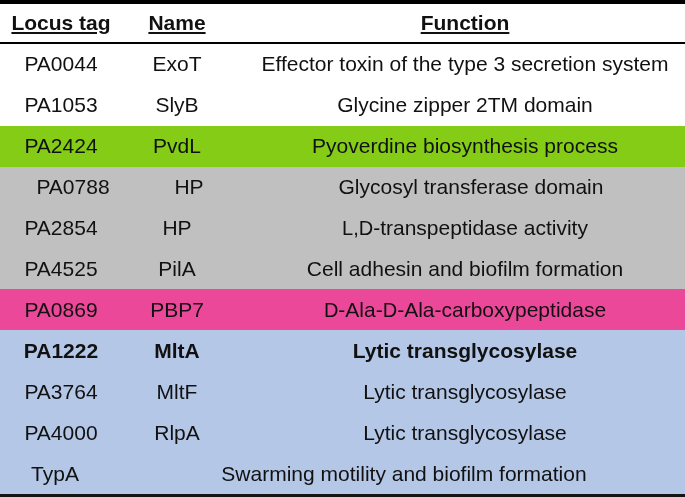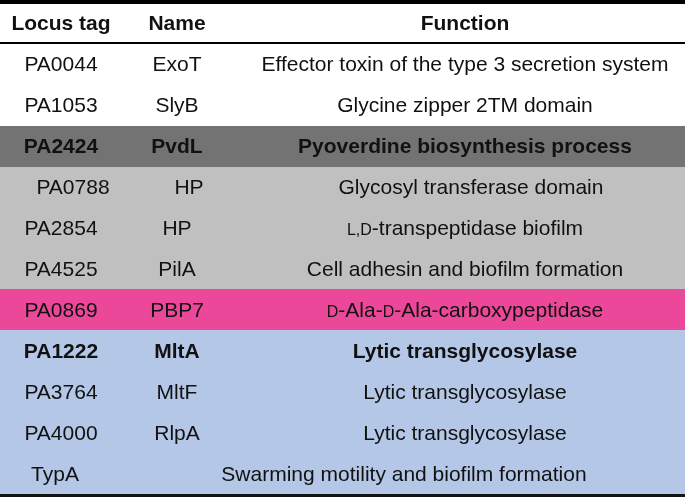--- a/index.html
+++ b/index.html
@@ -22,20 +22,21 @@
   }
   .header-row {
     height: 40px;
     box-sizing: border-box;
     border-bottom: 2px solid #000000;
     display: flex;
     align-items: center;
     font-weight: bold;
     font-size: 21px;
     flex: 0 0 auto;
+    text-decoration: underline;
   }
   .table-body {
     flex: 1 1 auto;
     display: flex;
     flex-direction: column;
   }
   .row {
     flex: 1 1 0;
     display: flex;
     align-items: center;
@@ -53,21 +54,21 @@
   .c-name {
     width: 110px;
     text-align: center;
   }
   .c-func {
     flex: 1;
     text-align: center;
     padding-left: 13px;
   }
   .sc {
-    font-size: 16px; 
+    font-size: 20px; 
   }
 </style>
 </head>
 <body>
 
 <div class="page">
   <div class="header-row">
     <div class="cell c-locus">Locus tag</div>
     <div class="cell c-name">Name</div>
     <div class="cell c-func">Function</div>
@@ -76,34 +77,34 @@
       <div class="row" style="background-color: rgb(255, 255, 255);">
         <div class="cell c-locus">PA0044</div>
         <div class="cell c-name">ExoT</div>
         <div class="cell c-func"><span>Effector toxin of the type 3 secretion system</span></div>
       </div>
       <div class="row" style="background-color: rgb(255, 255, 255);">
         <div class="cell c-locus">PA1053</div>
         <div class="cell c-name">SlyB</div>
         <div class="cell c-func"><span>Glycine zipper 2TM domain</span></div>
       </div>
-      <div class="row" style="background-color: #737373; font-weight: bold;">
+      <div class="row" style="background-color: #84cc16;">
         <div class="cell c-locus">PA2424</div>
         <div class="cell c-name">PvdL</div>
         <div class="cell c-func"><span>Pyoverdine biosynthesis process</span></div>
       </div>
       <div class="row" style="background-color: rgb(192, 192, 192); padding-left: 12px;">
         <div class="cell c-locus">PA0788</div>
         <div class="cell c-name">HP</div>
         <div class="cell c-func"><span>Glycosyl transferase domain</span></div>
       </div>
       <div class="row" style="background-color: rgb(192, 192, 192);">
         <div class="cell c-locus">PA2854</div>
         <div class="cell c-name">HP</div>
-        <div class="cell c-func"><span class="sc">L,D</span><span>-transpeptidase biofilm</span></div>
+        <div class="cell c-func"><span class="sc">L,D</span><span>-transpeptidase activity</span></div>
       </div>
       <div class="row" style="background-color: rgb(192, 192, 192);">
         <div class="cell c-locus">PA4525</div>
         <div class="cell c-name">PilA</div>
         <div class="cell c-func"><span>Cell adhesin and biofilm formation</span></div>
       </div>
       <div class="row" style="background-color: #ec4899;">
         <div class="cell c-locus">PA0869</div>
         <div class="cell c-name">PBP7</div>
         <div class="cell c-func"><span class="sc">D</span><span>-Ala-</span><span class="sc">D</span><span>-Ala-carboxypeptidase</span></div>

